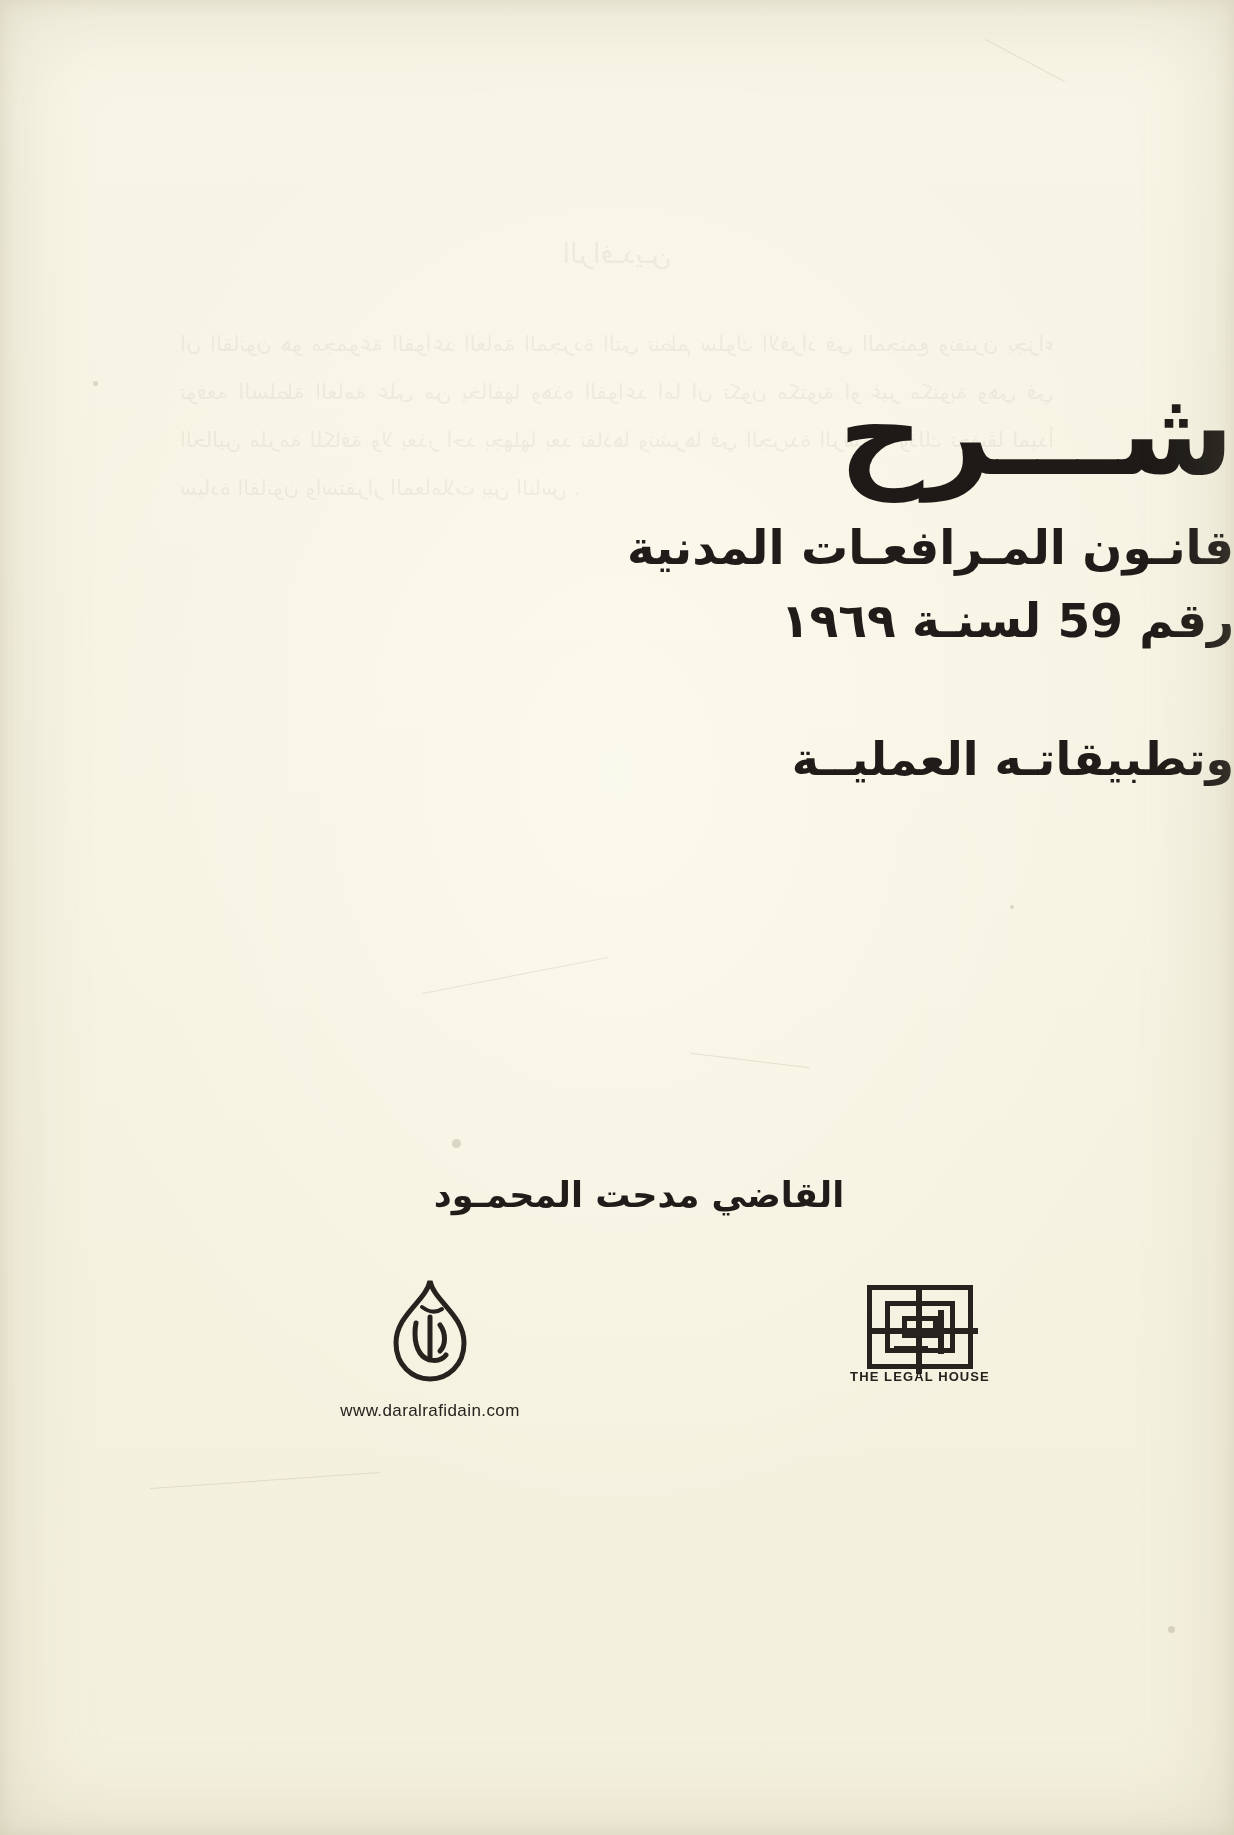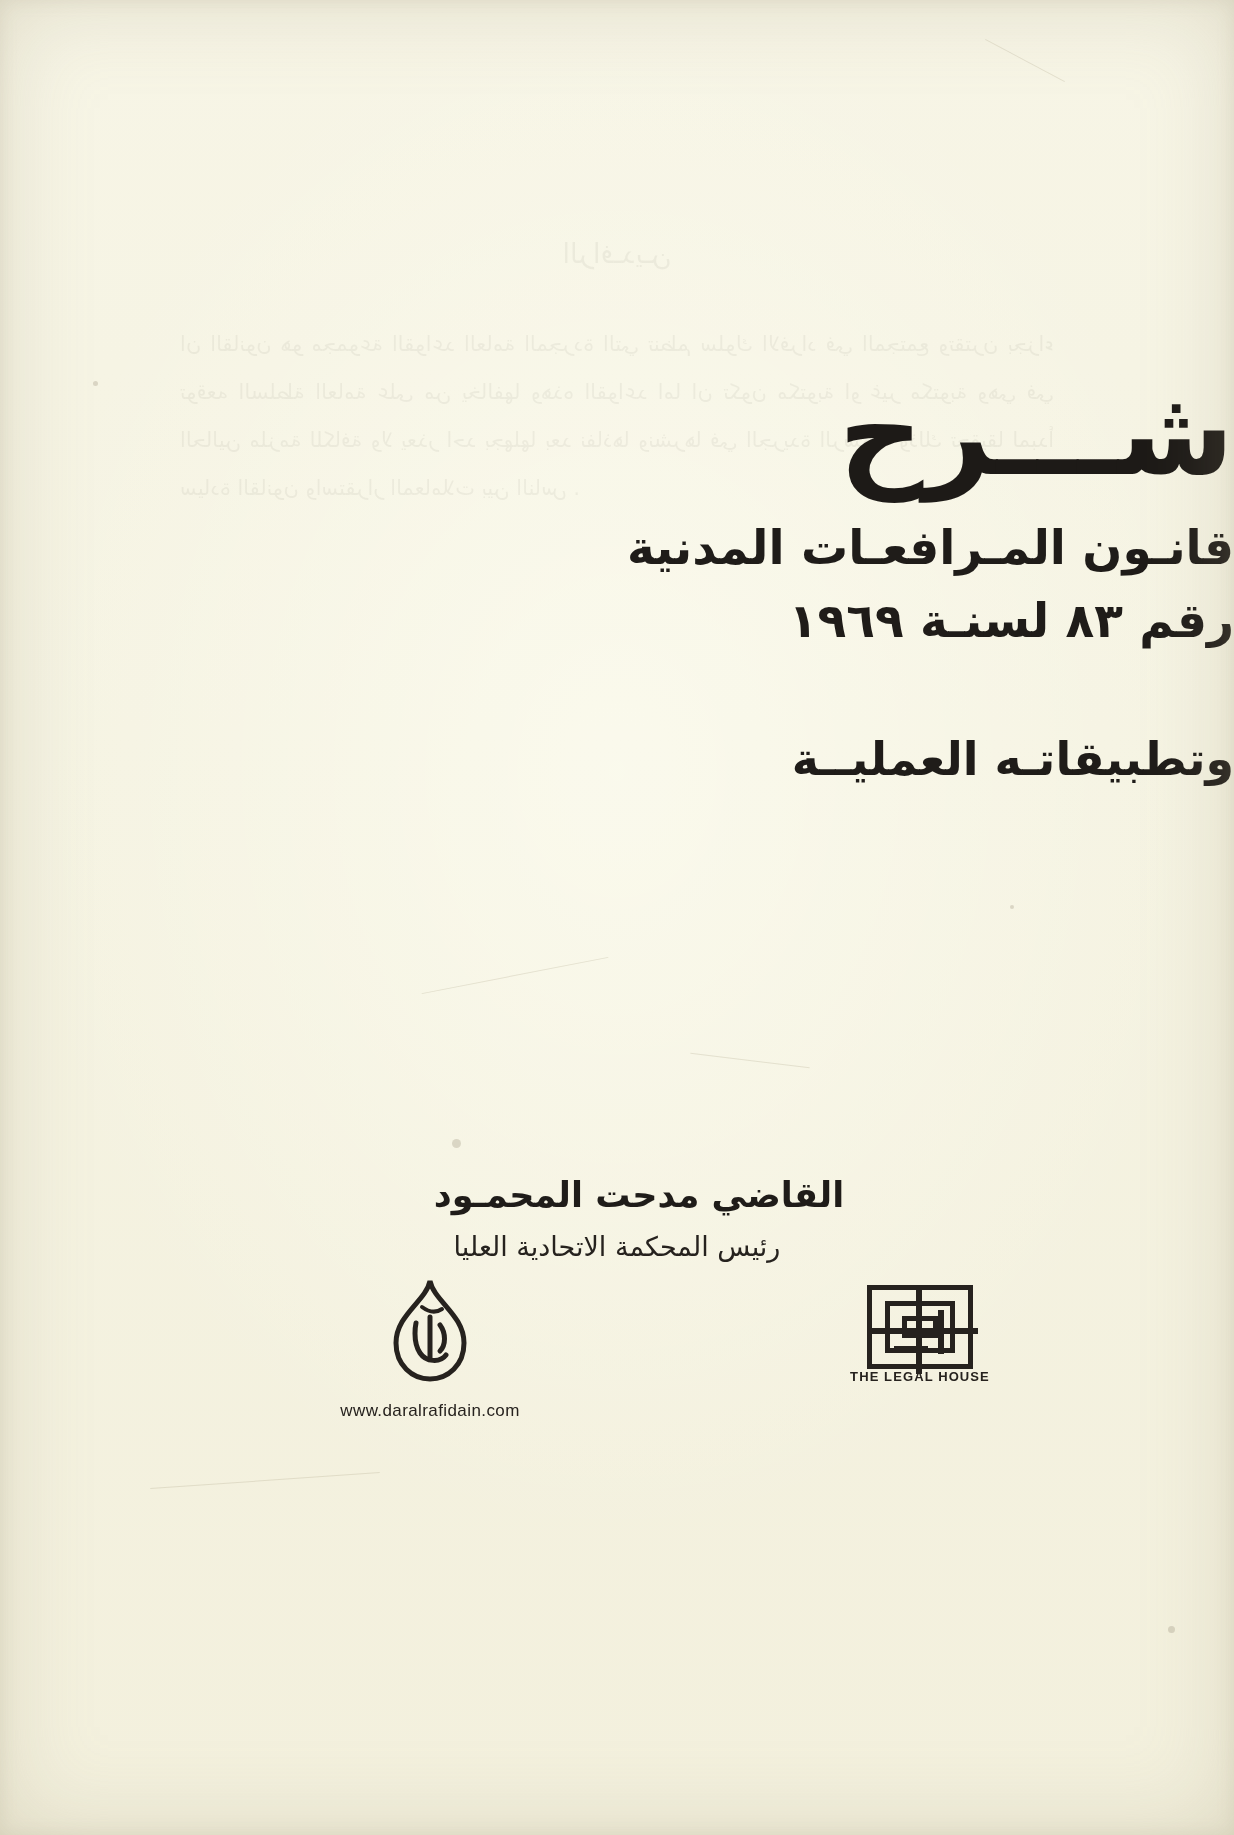--- a/index.html
+++ b/index.html
@@ -210,27 +210,26 @@
   <div class="scratch" style="left:420px; top:975px; width:190px; height:1px; transform:rotate(-11deg);"></div>
   <div class="scratch" style="left:690px; top:1060px; width:120px; height:1px; transform:rotate(7deg);"></div>
   <div class="scratch" style="left:150px; top:1480px; width:230px; height:1px; transform:rotate(-4deg);"></div>
   <div class="scratch" style="left:980px; top:60px; width:90px; height:1px; transform:rotate(28deg);"></div>
 
   <div class="content">
 
     <div class="title-block">
       <div class="main-title">شـــرح</div>
       <div class="subtitle-1">قانـون المـرافعـات المدنية</div>
-      <div class="subtitle-2">رقم ٨٣ لسنـة ١٩٦٩</div>
+      <div class="subtitle-2">رقم 59 لسنـة ١٩٦٩</div>
       <div class="subtitle-3">وتطبيقاتـه العمليــة</div>
     </div>
 
     <div class="author-block">
       <div class="author-name">القاضي مدحت المحمـود</div>
-      <div class="author-role">رئيس المحكمة الاتحادية العليا</div>
     </div>
 
     <div class="logos">
 
       <div class="logo-legal">
         <div class="legal-mark">
           <span class="legal-bar" style="left:44px; top:0; width:6px; height:84px;"></span>
           <span class="legal-bar" style="left:0; top:38px; width:106px; height:6px;"></span>
           <span class="legal-bar" style="left:66px; top:20px; width:6px; height:44px;"></span>
           <span class="legal-bar" style="left:22px; top:56px; width:34px; height:6px;"></span>

